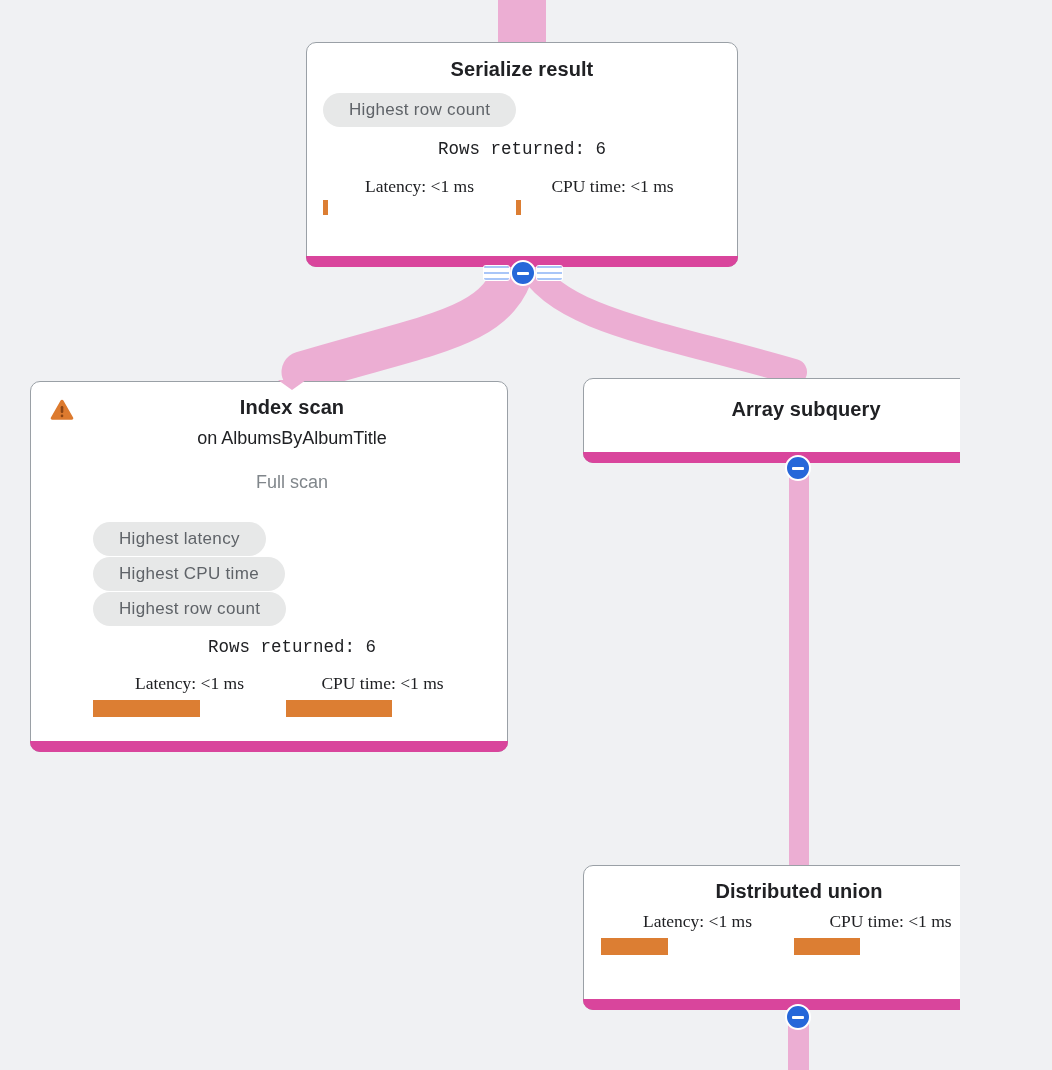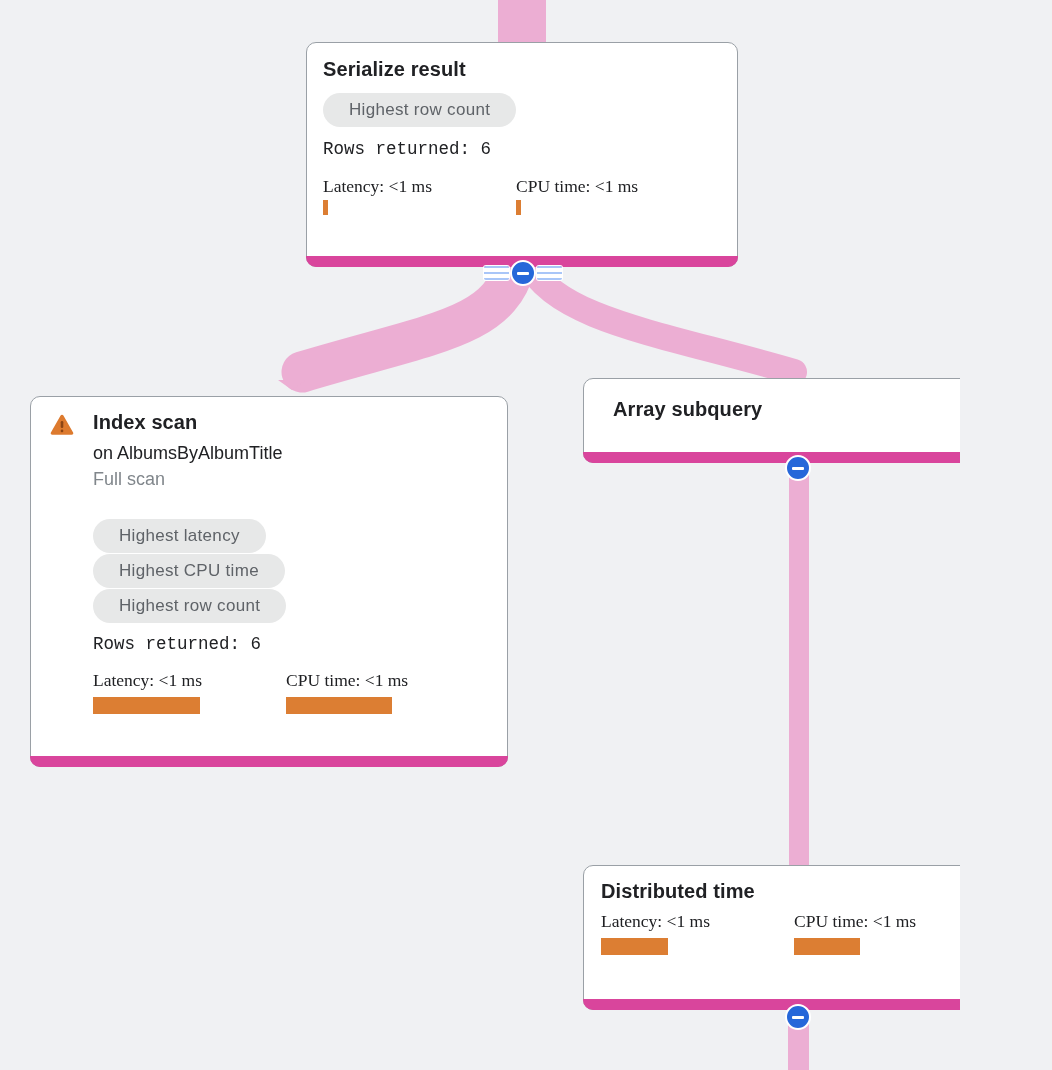--- a/index.html
+++ b/index.html
@@ -6,20 +6,21 @@
   body {
     font-family: "Liberation Sans", sans-serif;
     background: #f0f1f3;
   }
   #canvas {
     position: relative;
     width: 960px;
     height: 1070px;
     background: var(--background, #f0f1f3);
     overflow: hidden;
+    text-align: center;
   }
   
   #edges { position:absolute; inset:0; z-index:0; }
   .edge-stroke { fill:none; stroke: var(--edge-pink); }
   .edge-fill   { fill: var(--edge-pink); }
   .arrow-tip {
     position:absolute; z-index:2; width:0; height:0;
     border-left:14px solid transparent;
     border-right:14px solid transparent;
     border-top:10px solid var(--edge-pink);
@@ -34,21 +35,21 @@
   .accent-bar {
     position:absolute; left:-1px; right:-1px; bottom:-1px; height:11px;
     background: var(--node-accent-bar);
     border-radius: 0 0 10px 10px;
   }
   .card-title {
     font-size: 20px; font-weight: 700; letter-spacing: .1px;
     color: var(--title-text);
   }
   .card-sub { font-size: 18px; color: var(--title-text); margin-top: 9px; }
-  .card-muted { font-size: 18px; color: var(--muted-text); margin-top: 5px; }
+  .card-muted { font-size: 18px; color: var(--muted-text); margin-top: 23px; }
   .badge {
     display: table; box-sizing:border-box;
     height: 34px; line-height: 34px;
     padding: 0 26px;
     border-radius: 17px;
     background: var(--badge-bg);
     color: var(--badge-text);
     font-size: 17px; letter-spacing: .3px;
     white-space: nowrap;
     margin-top: 29px;
@@ -122,21 +123,21 @@
     </div>
     <div class="accent-bar"></div>
   </div>
 
   <div class="collapse-ctl" style="left:484px; top:260px;">
     <span class="stripes"></span>
     <span class="minus-circle"></span>
     <span class="stripes"></span>
   </div>
 
-  <div class="card" style="left:30px; top:396px; width:478px; height:371px;">
+  <div class="card" style="left:30px; top:381px; width:478px; height:371px;">
     <svg class="warn-icon" viewBox="0 0 24 22">
       <path d="M10.6 1.6 L0.9 18.4 a1.6 1.6 0 0 0 1.4 2.4 h19.4 a1.6 1.6 0 0 0 1.4 -2.4 L13.4 1.6 a1.6 1.6 0 0 0 -2.8 0 Z" fill="var(--warning-orange)"></path>
       <rect x="10.7" y="7" width="2.6" height="7" rx="1.2" fill="var(--warning-glyph)"></rect>
       <rect x="10.7" y="15.6" width="2.6" height="2.6" rx="1.2" fill="var(--warning-glyph)"></rect>
     </svg>
     <div style="padding:14px 16px 0 62px;">
       <div class="card-title">Index scan</div>
       <div class="card-sub">on AlbumsByAlbumTitle</div>
       <div class="card-muted">Full scan</div>
       <div style="margin-top:10px;">
@@ -165,21 +166,21 @@
     </div>
     <div class="accent-bar"></div>
   </div>
 
   <div class="collapse-ctl" style="left:785px; top:455px;">
     <span class="minus-circle"></span>
   </div>
 
   <div class="card" style="left:583px; top:865px; width:432px; height:145px;">
     <div style="padding:14px 17px 0 17px;">
-      <div class="card-title">Distributed time</div>
+      <div class="card-title">Distributed union</div>
       <div class="metrics" style="margin-top:8px;">
         <div class="metric-col">
           <div class="metric-label">Latency: &lt;1 ms</div>
           <div class="metric-bar" style="width: 67px;"></div>
         </div>
         <div class="metric-col">
           <div class="metric-label">CPU time: &lt;1 ms</div>
           <div class="metric-bar" style="width: 66px;"></div>
         </div>
       </div>

